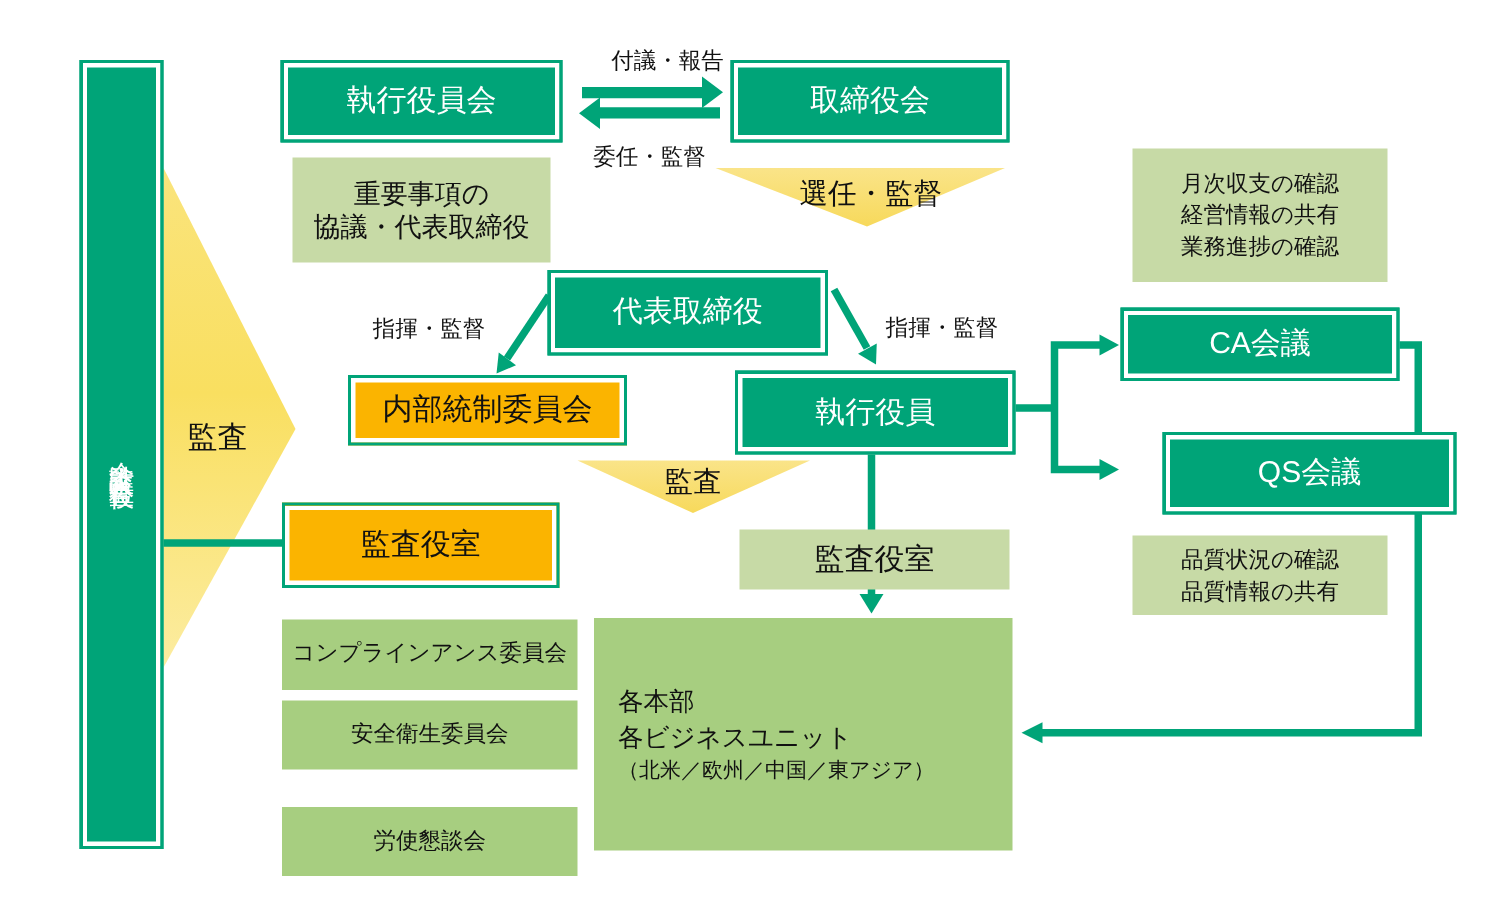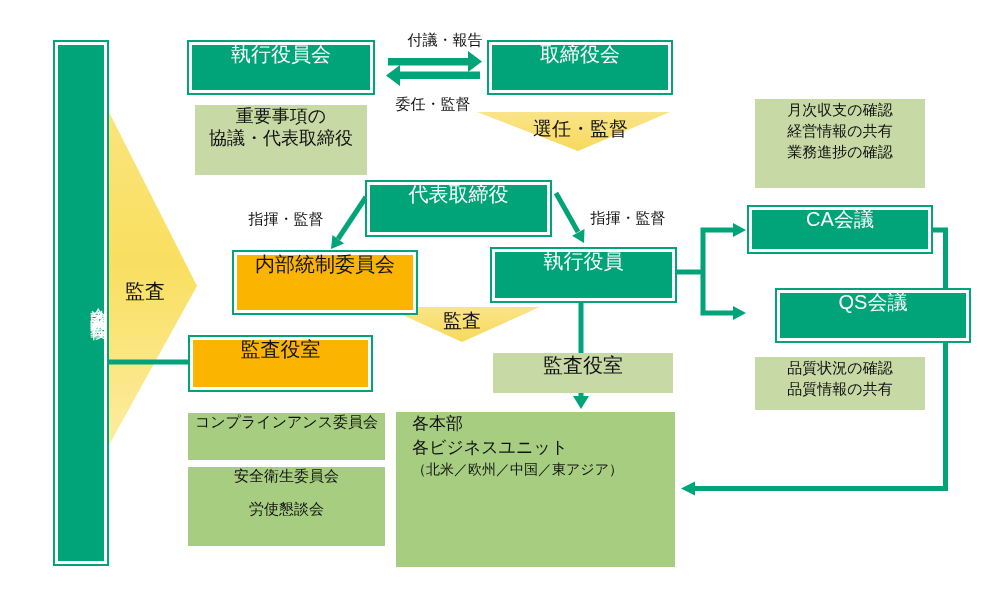--- a/index.html
+++ b/index.html
@@ -12,21 +12,21 @@
     --text-light:#FFFFFF;
   }
   html,body{margin:0;padding:0;background:#fff;}
   #canvas{
     position:relative;width:1000px;height:600px;background:#fff;
     font-family:"Liberation Sans","DejaVu Sans",sans-serif;
     overflow:hidden;color:var(--text-dark);
   }
   #connectors{position:absolute;left:0;top:0;}
   .abs{position:absolute;box-sizing:border-box;}
-  .node{display:flex;flex-direction:column;align-items:center;justify-content:flex-start;text-align:center;line-height:1.25;}
+  .node{display:flex;flex-direction:column;align-items:center;justify-content:center;text-align:center;line-height:1.25;}
   .framed{border:2px solid var(--green);box-shadow:inset 0 0 0 3px #fff;}
   .green-fill{background:var(--green);color:var(--text-light);}
   .orange-fill{background:var(--orange);color:var(--text-dark);}
   .pale-fill{background:var(--pale-green);color:var(--text-dark);}
   .mid-fill{background:var(--mid-green);color:var(--text-dark);}
   .box-label{font-size:20px;}
   .small-label{font-size:15px;}
   .edge-label{position:absolute;text-align:center;color:var(--text-dark);}
   .vertical-text{
     writing-mode:vertical-rl;text-orientation:upright;
@@ -106,21 +106,21 @@
     <div>協議・代表取締役</div>
   </div>
 
   <div class="abs node framed green-fill box-label" style="left:365px;top:180px;width:187px;height:57px;">
     <span>代表取締役</span>
   </div>
 
   <div class="edge-label small-label" style="left:241px;top:210px;width:90px;">指揮・監督</div>
   <div class="edge-label small-label" style="left:583px;top:209px;width:90px;">指揮・監督</div>
 
-  <div class="abs node framed orange-fill box-label" style="left:232px;top:250px;width:186px;height:65px;">
+  <div class="abs node framed orange-fill box-label" style="left:232px;top:250px;width:186px;height:47px;">
     <span>内部統制委員会</span>
   </div>
 
   <div class="abs node framed green-fill box-label" style="left:490px;top:247px;width:187px;height:56px;">
     <span>執行役員</span>
   </div>
 
   <div class="edge-label" style="left:110px;top:278px;width:70px;font-size:20px;">監査</div>
   <div class="edge-label" style="left:412px;top:308px;width:100px;font-size:19px;">監査</div>
 
@@ -156,17 +156,17 @@
     <div class="units-l2">各ビジネスユニット</div>
     <div class="units-l3">（北米／欧州／中国／東アジア）</div>
   </div>
 
   <div class="abs node mid-fill" style="left:188px;top:413px;width:197px;height:47px;font-size:15px;">
     <span>コンプラインアンス委員会</span>
   </div>
   <div class="abs node mid-fill" style="left:188px;top:467px;width:197px;height:46px;font-size:15px;">
     <span>安全衛生委員会</span>
   </div>
-  <div class="abs node mid-fill" style="left:188px;top:500px;width:197px;height:46px;font-size:15px;">
+  <div class="abs node mid-fill" style="left:188px;top:538px;width:197px;height:46px;font-size:15px;">
     <span>労使懇談会</span>
   </div>
 
 </div>
 
 </body></html>

